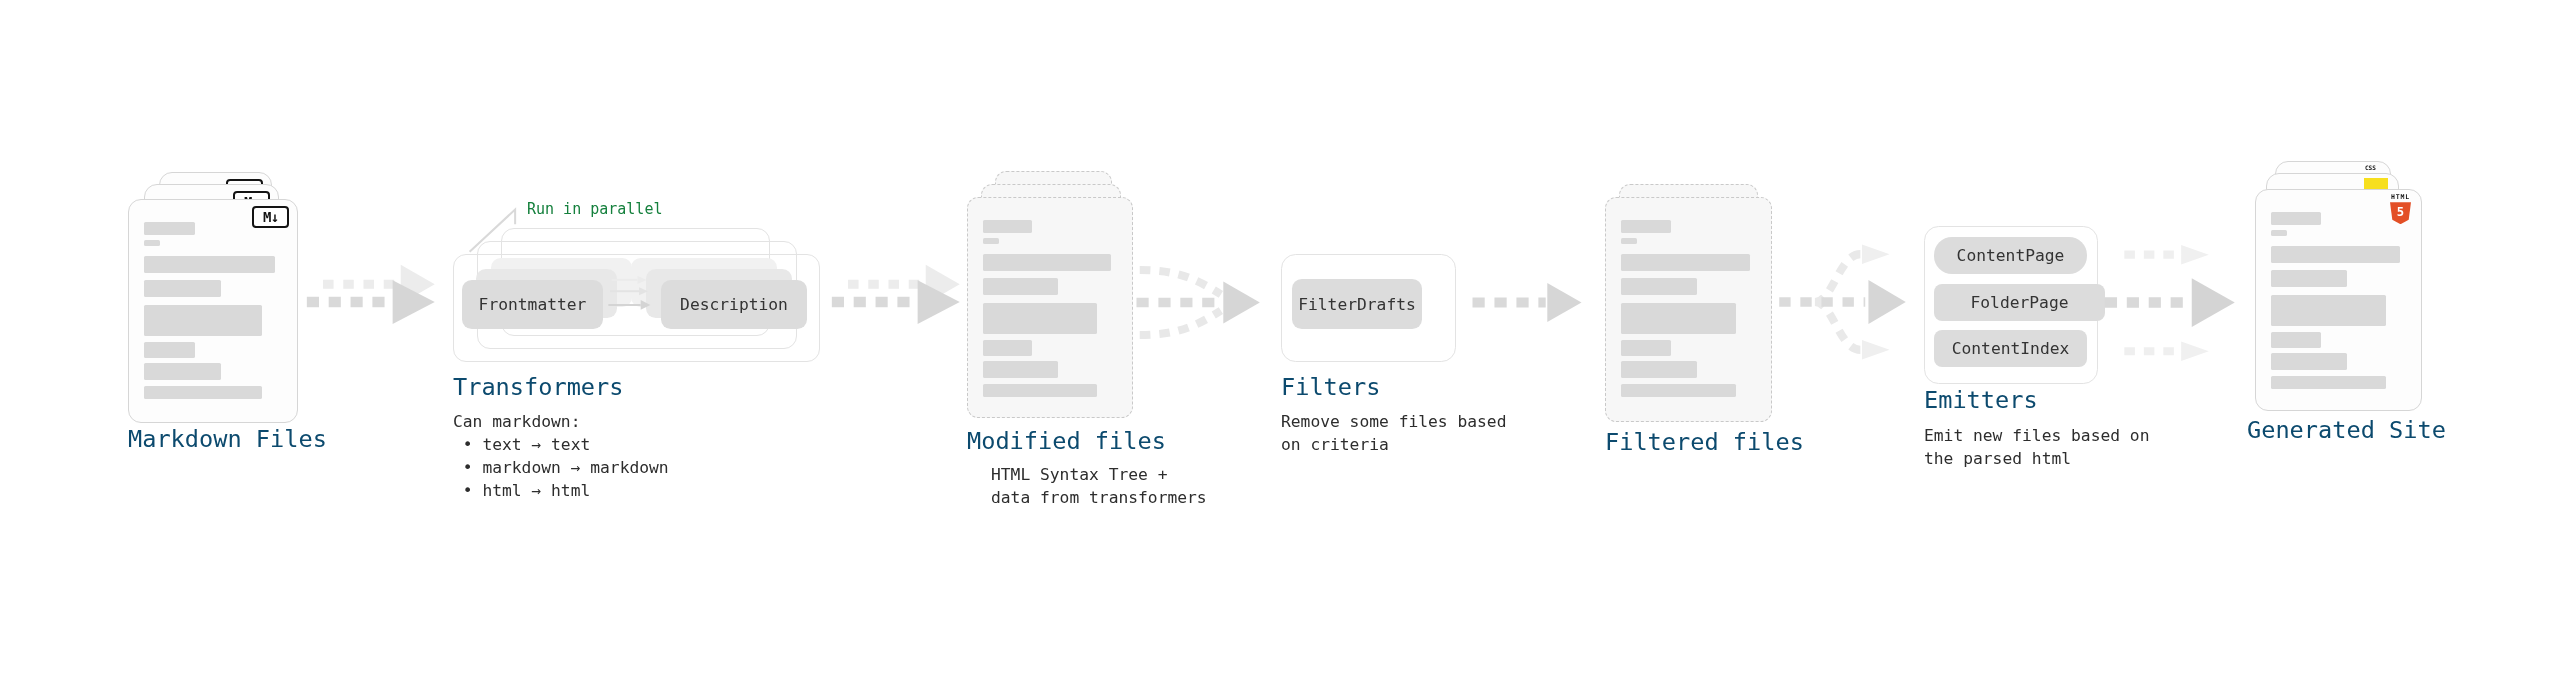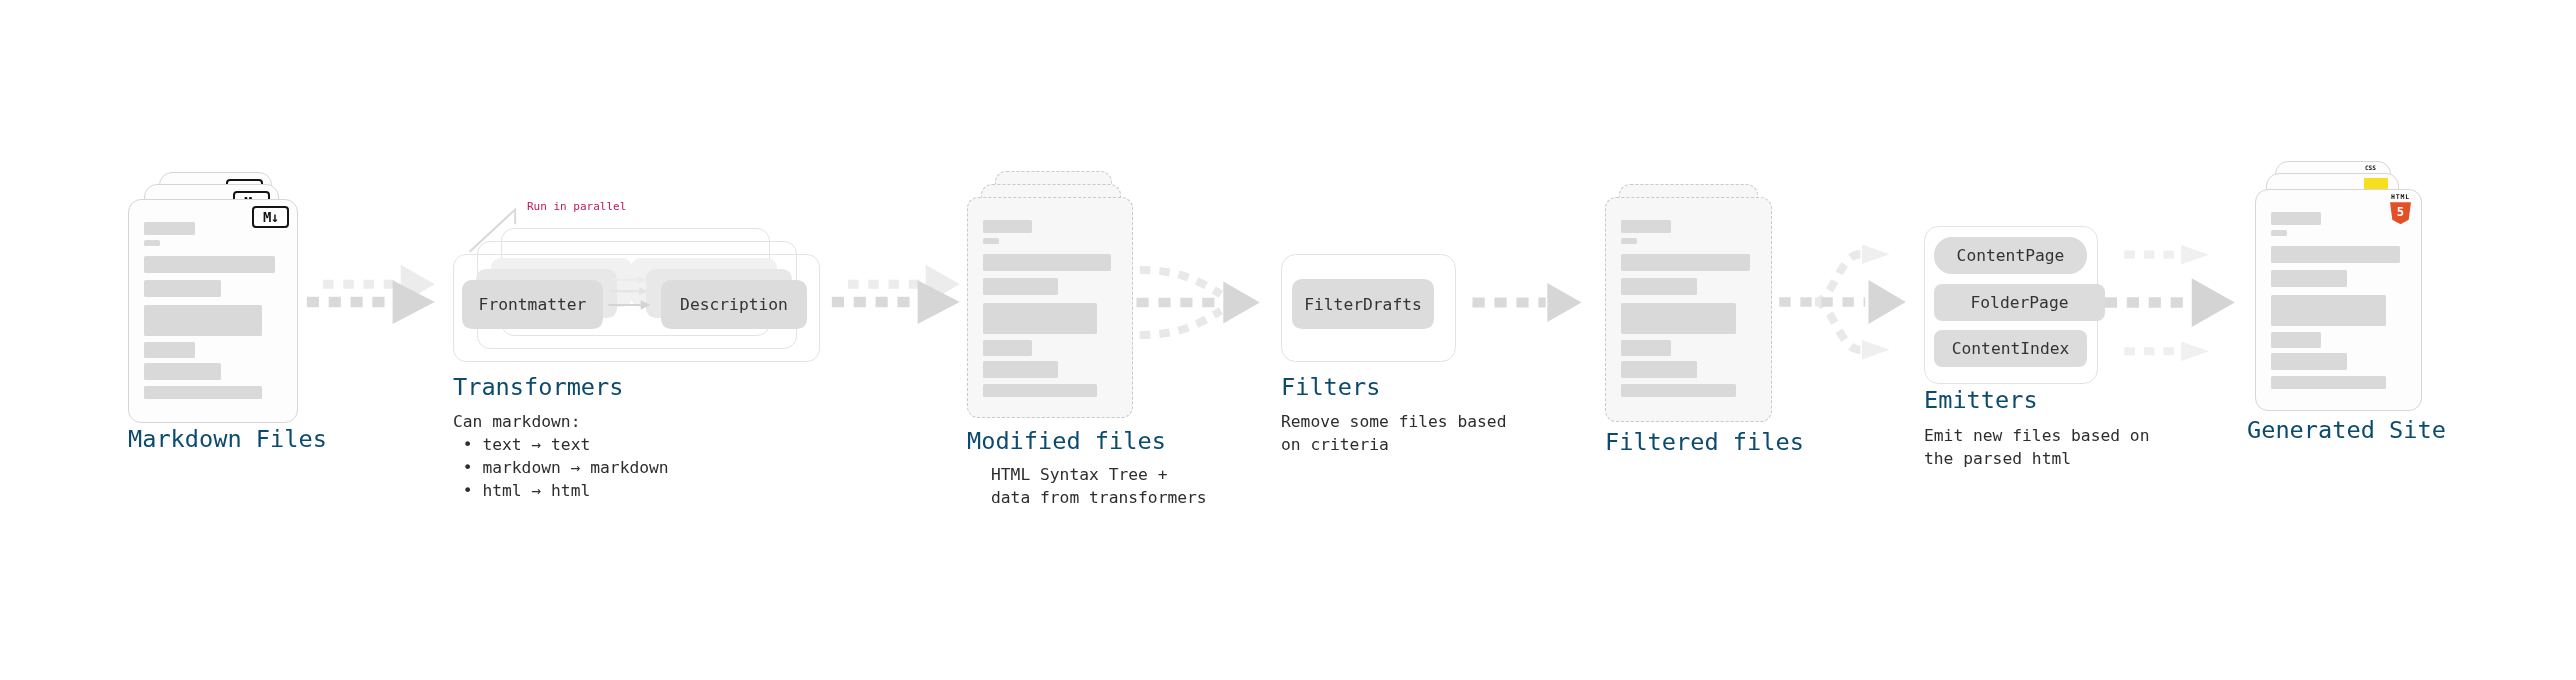--- a/index.html
+++ b/index.html
@@ -19,21 +19,21 @@
   .b4{width:56%;height:17px;margin-bottom:7.3px;}
   .b5{width:85%;height:31px;margin-bottom:6.5px;}
   .b6{width:37%;height:15.4px;margin-bottom:4.9px;}
   .b7{width:56%;height:17px;margin-bottom:6.5px;}
   .b8{width:85%;height:13px;margin-bottom:0;}
 
   
   .label{position:absolute;font-size:23.6px;line-height:1.1;color:#0c4a6e;white-space:pre;}
   .notes{position:absolute;font-size:16.3px;line-height:23px;color:#2d2d2d;}
   .notes div{white-space:pre;}
-  .annotation{position:absolute;font-size:11px;color:#be185d;white-space:pre;}
+  .annotation{position:absolute;font-size:15px;color:#15803d;white-space:pre;}
 
   
   .pill{position:absolute;display:flex;align-items:center;justify-content:center;
         background:#dcdcdc;border-radius:9.8px;font-size:16.3px;color:#333333;}
   .pill.g1{background:#e8e8e8;}
   .pill.g2{background:#f1f1f1;}
 
   
   .obox{position:absolute;border:1.6px solid #e3e3e3;border-radius:13px;background:transparent;}
 
@@ -151,21 +151,21 @@
   </div>
 
   <svg style="left:1130px;top:252px;" width="142" height="101" viewBox="0 0 175 124">
     <path d="M 12,22 C 58,22 80,32 112,52" fill="none" stroke="#e8e8e8" stroke-width="10" stroke-dasharray="13 11"></path>
     <path d="M 12,102 C 58,102 80,92 112,72" fill="none" stroke="#e8e8e8" stroke-width="10" stroke-dasharray="13 11"></path>
     <line x1="8" y1="62" x2="112" y2="62" stroke="#dbdbdb" stroke-width="12" stroke-dasharray="15 12"></line>
     <polygon points="115,36 160,62 115,88" fill="#d6d6d6"></polygon>
   </svg>
 
   <div class="obox" style="left:1281px;top:254px;width:173px;height:106px;border-radius:14.6px;"></div>
-  <div class="pill" style="left:1292px;top:279px;width:142px;height:50px;">FilterDrafts</div>
+  <div class="pill" style="left:1292px;top:279px;width:130px;height:50px;">FilterDrafts</div>
   <div class="label" style="left:1281px;top:375px;">Filters</div>
   <div class="notes" style="left:1281px;top:410px;">
     <div>Remove some files based</div>
     <div>on criteria</div>
   </div>
 
   <svg style="left:1466px;top:265px;" width="122" height="75" viewBox="0 0 150 92">
     <line x1="8" y1="46" x2="98" y2="46" stroke="#d9d9d9" stroke-width="12" stroke-dasharray="15 12"></line>
     <polygon points="100,22 142,46 100,70" fill="#d6d6d6"></polygon>
   </svg>

